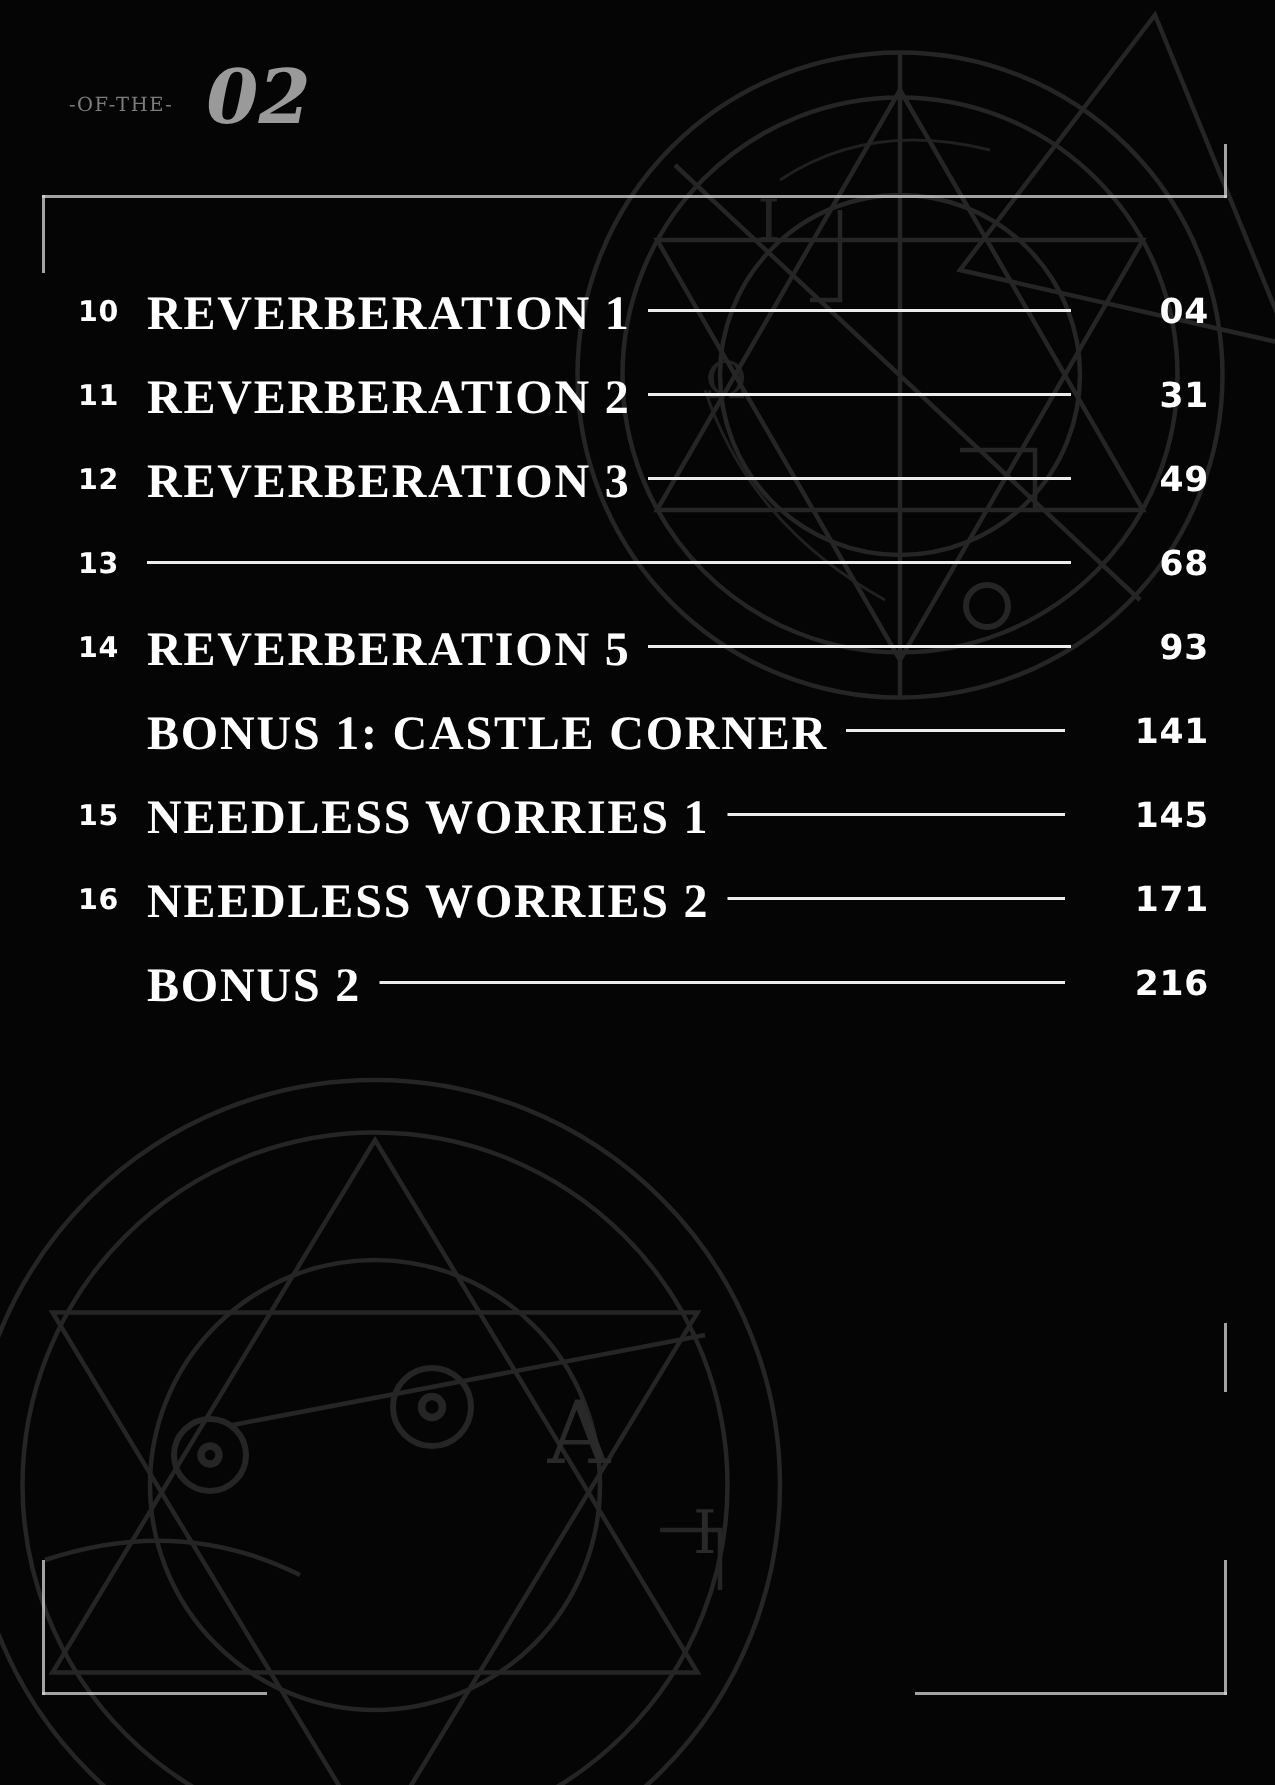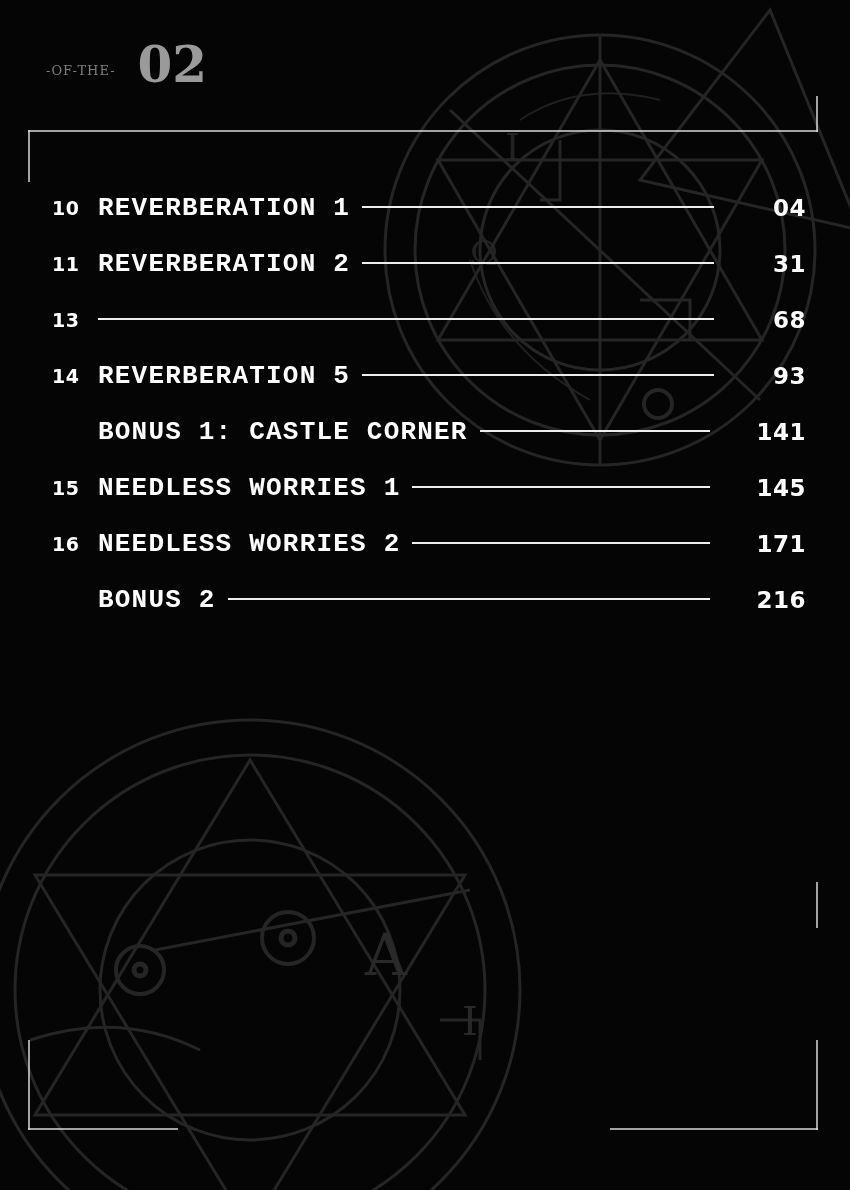--- a/index.html
+++ b/index.html
@@ -66,20 +66,21 @@
   .logo-small {
     font-family: "DejaVu Serif", serif;
     font-size: 13px;
     color: #7c7c7c;
     letter-spacing: 1px;
     padding-bottom: 12px;
     white-space: nowrap;
   }
   .logo-vol {
     font-family: "DejaVu Serif", serif;
+    font-style: italic;
     font-weight: bold;
     font-size: 50px;
     color: #9a9a9a;
     padding-left: 14px;
     line-height: 1;
   }
 
   
   .toc {
     position: absolute;
@@ -98,23 +99,23 @@
     font-family: "DejaVu Sans", sans-serif;
     font-weight: bold;
     font-size: 19px;
     color: #ffffff;
     text-align: left;
     padding-left: 6px;
     box-sizing: border-box;
     letter-spacing: .5px;
   }
   .toc-title {
-    font-family: Liberation Mono, monospace;
-    font-weight: bold;
-    font-size: 26px;
+    font-family: Liberation Serif, serif;
+    font-weight: bold;
+    font-size: 32px;
     color: #ffffff;
     letter-spacing: 1.2px;
     white-space: nowrap;
     padding-right: 12px;
   }
   .toc-lead {
     flex: 1 1 auto;
     height: 0;
     border-top: 2px solid #ededed;
     margin: 0 10px 2px 0;
@@ -209,20 +210,26 @@
       <div class="toc-page">04</div>
     </div>
 
     <div class="toc-row">
       <div class="toc-num">11</div>
       <div class="toc-title">REVERBERATION 2</div>
       <div class="toc-lead"></div>
       <div class="toc-page">31</div>
     </div>
 
+    <div class="toc-row">
+      <div class="toc-num">12</div>
+      <div class="toc-title">REVERBERATION 3</div>
+      <div class="toc-lead"></div>
+      <div class="toc-page">49</div>
+    </div>
 
     <div class="toc-row">
       <div class="toc-num">13</div>
       <div class="toc-lead"></div>
       <div class="toc-page">68</div>
     </div>
 
     <div class="toc-row">
       <div class="toc-num">14</div>
       <div class="toc-title">REVERBERATION 5</div>

